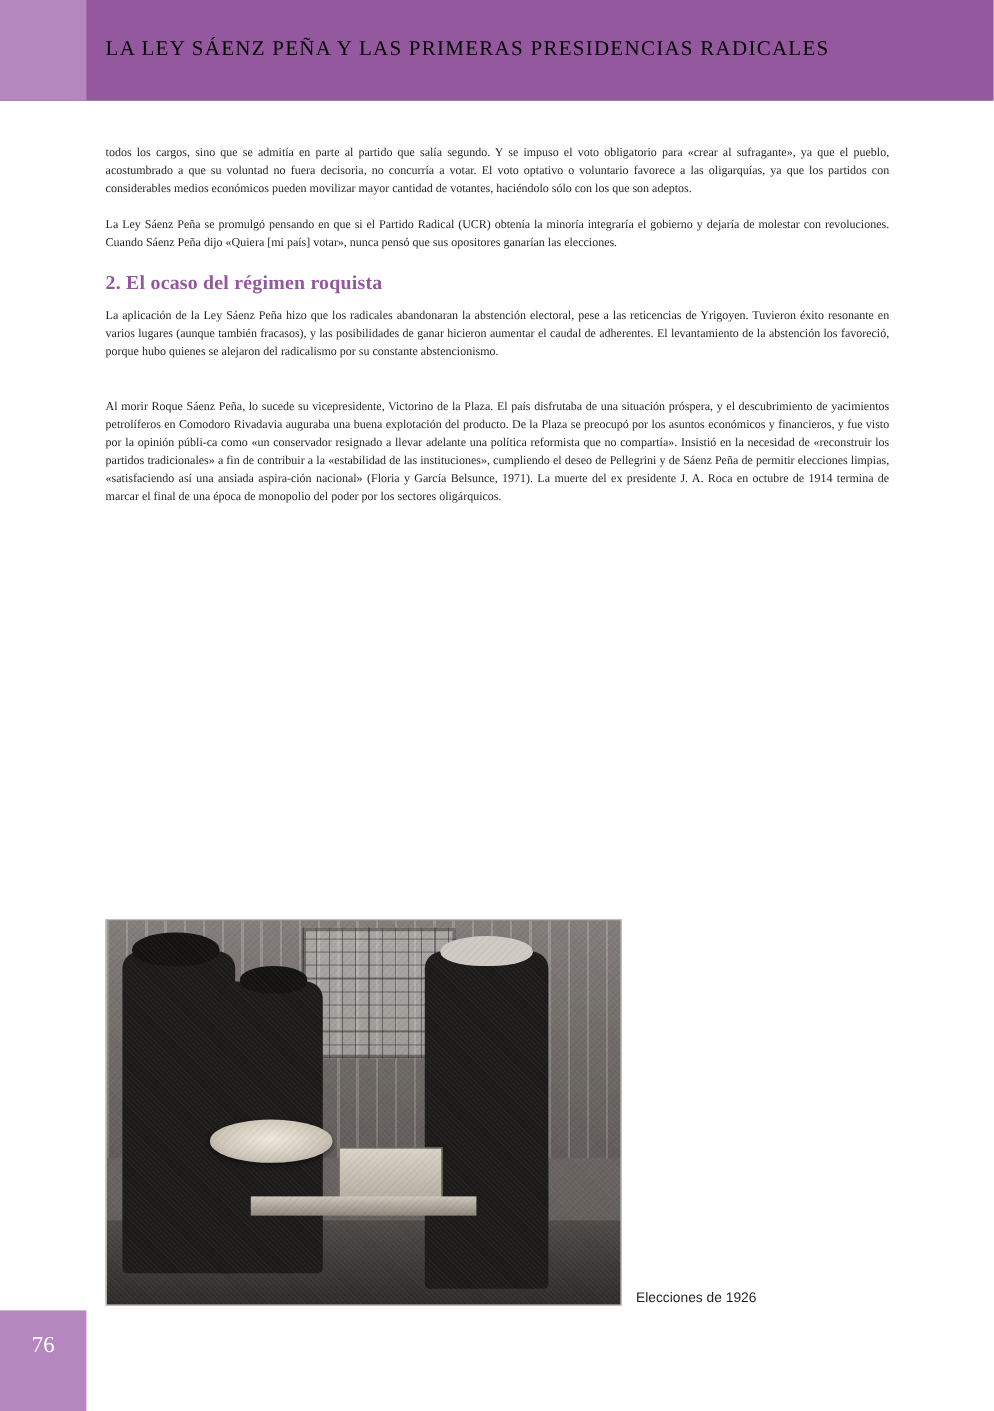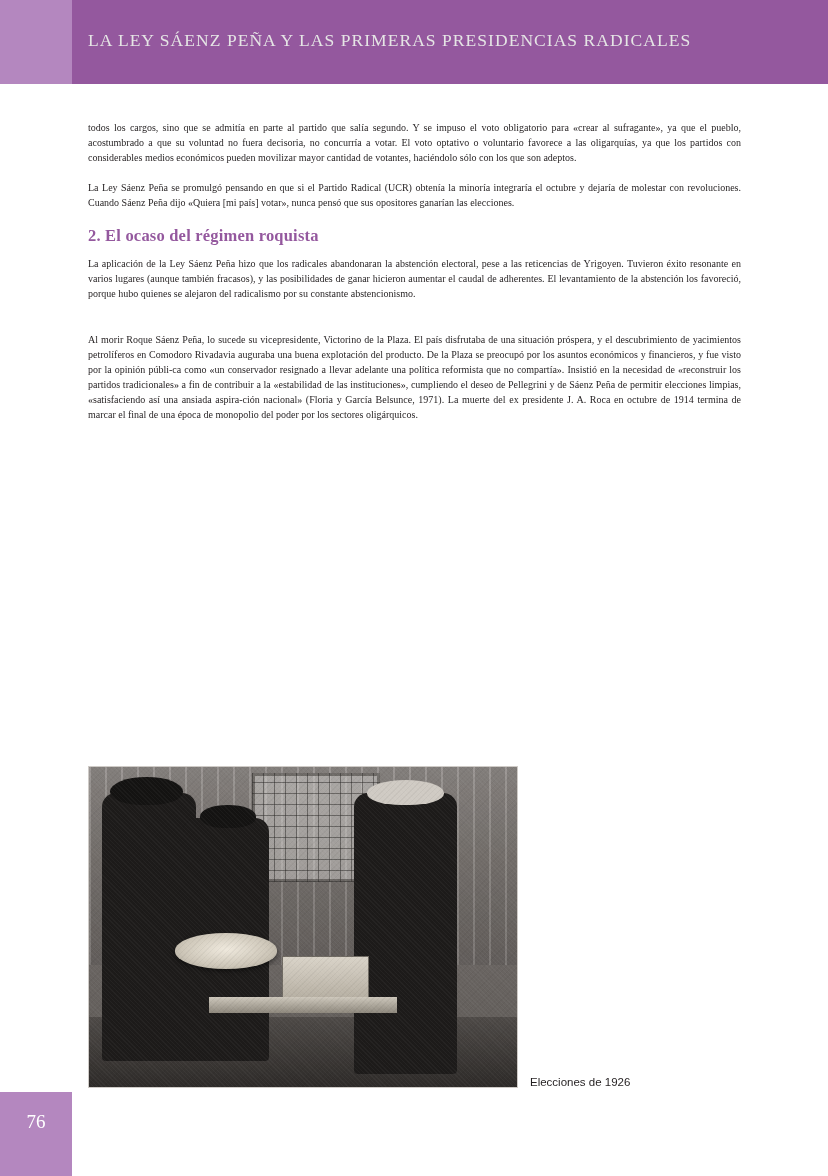--- a/index.html
+++ b/index.html
@@ -30,21 +30,21 @@
     top: 0;
     width: 72px;
     height: 84px;
     background: #b487bf;
   }
   .header-title {
     position: absolute;
     left: 88px;
     top: 30px;
     right: 30px;
-    color: #e5e5e5;
+    color: #000000;
     font-family: "Liberation Serif", serif;
     font-size: 17.5px;
     letter-spacing: 1.05px;
     font-weight: 400;
     white-space: nowrap;
   }
 
   
   .content {
     position: absolute;
@@ -202,21 +202,21 @@
 </head>
 <body>
 
 <div class="header-band">
   <div class="header-accent"></div>
   <div class="header-title">LA LEY SÁENZ PEÑA Y LAS PRIMERAS PRESIDENCIAS RADICALES</div>
 </div>
 
 <div class="content">
   <p class="body-text">todos los cargos, sino que se admitía en parte al partido que salía segundo. Y se impuso el voto obligatorio para «crear al sufragante», ya que el pueblo, acostumbrado a que su voluntad no fuera decisoria, no concurría a votar. El voto optativo o voluntario favorece a las oligarquías, ya que los partidos con considerables medios económicos pueden movilizar mayor cantidad de votantes, haciéndolo sólo con los que son adeptos.</p>
-  <p class="body-text">La Ley Sáenz Peña se promulgó pensando en que si el Partido Radical (UCR) obtenía la minoría integraría el octubre y dejaría de molestar con revoluciones. Cuando Sáenz Peña dijo «Quiera [mi país] votar», nunca pensó que sus opositores ganarían las elecciones.</p>
+  <p class="body-text">La Ley Sáenz Peña se promulgó pensando en que si el Partido Radical (UCR) obtenía la minoría integraría el gobierno y dejaría de molestar con revoluciones. Cuando Sáenz Peña dijo «Quiera [mi país] votar», nunca pensó que sus opositores ganarían las elecciones.</p>
 
   <h2 class="section-head">2. El ocaso del régimen roquista</h2>
 
   <p class="body-text">La aplicación de la Ley Sáenz Peña hizo que los radicales abandonaran la abstención electoral, pese a las reticencias de Yrigoyen. Tuvieron éxito resonante en varios lugares (aunque también fracasos), y las posibilidades de ganar hicieron aumentar el caudal de adherentes. El levantamiento de la abstención los favoreció, porque hubo quienes se alejaron del radicalismo por su constante abstencionismo.</p>
   <p class="body-text">Al morir Roque Sáenz Peña, lo sucede su vicepresidente, Victorino de la Plaza. El país disfrutaba de una situación próspera, y el descubrimiento de yacimientos petrolíferos en Comodoro Rivadavia auguraba una buena explotación del producto. De la Plaza se preocupó por los asuntos económicos y financieros, y fue visto por la opinión públi-ca como «un conservador resignado a llevar adelante una política reformista que no compartía». Insistió en la necesidad de «reconstruir los partidos tradicionales» a fin de contribuir a la «estabilidad de las instituciones», cumpliendo el deseo de Pellegrini y de Sáenz Peña de permitir elecciones limpias, «satisfaciendo así una ansiada aspira-ción nacional» (Floria y García Belsunce, 1971). La muerte del ex presidente J. A. Roca en octubre de 1914 termina de marcar el final de una época de monopolio del poder por los sectores oligárquicos.</p>
 </div>
 
 <div class="figure">
   <div class="photo-frame">
     <div class="bg"></div>

